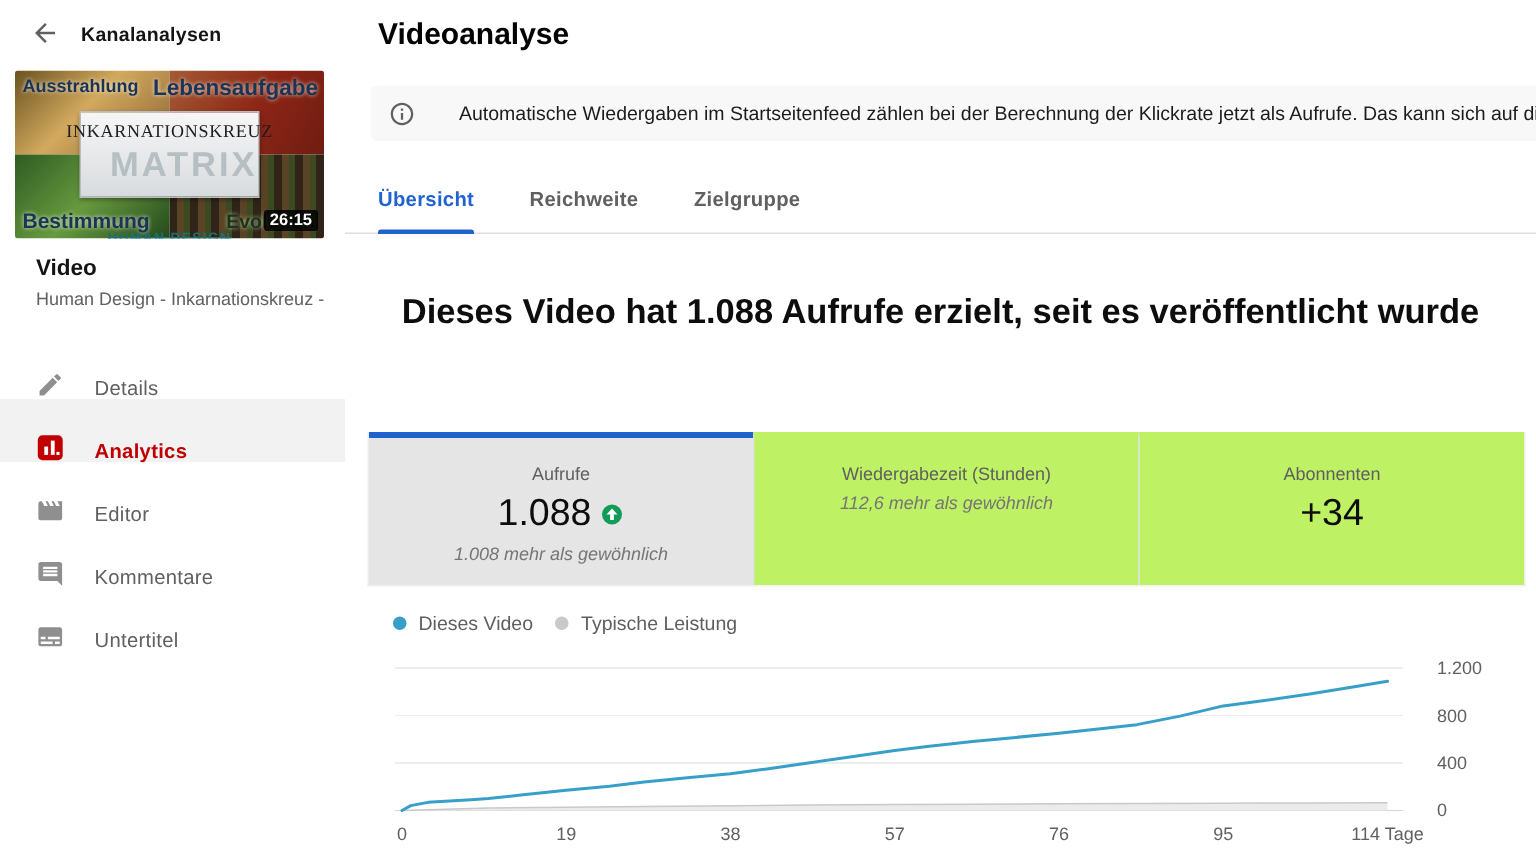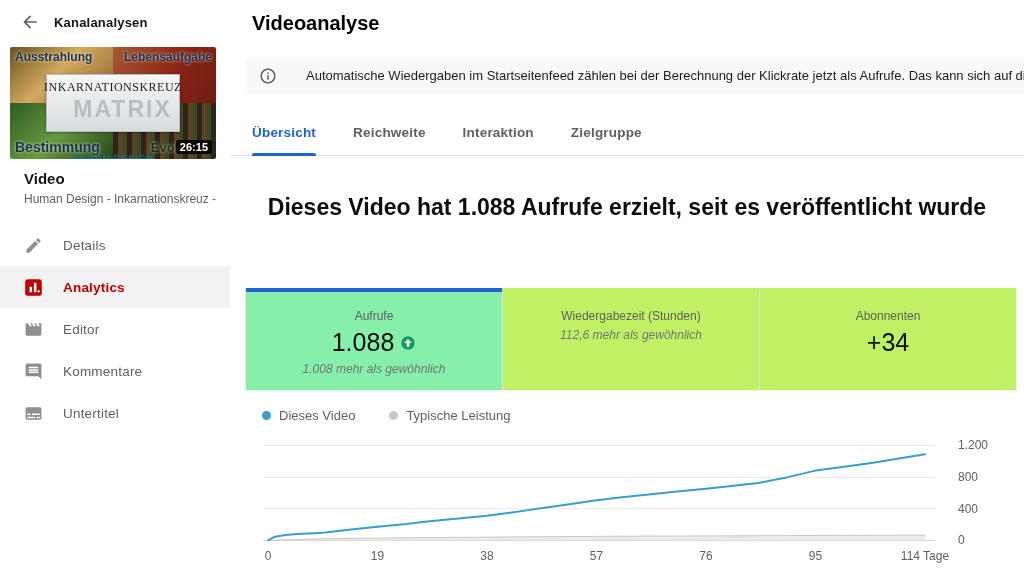--- a/index.html
+++ b/index.html
@@ -14,40 +14,40 @@
 
   
   .thumb { position:absolute; left:10px; top:47px; width:206px; height:112px; border-radius:2px; overflow:hidden; }
   .thumb .quad { position:absolute; width:50%; height:50%; }
   .q-tl { left:0; top:0; background:linear-gradient(135deg,#6b5220,#d2a95e 45%,#8a6230); }
   .q-tr { right:0; top:0; background:linear-gradient(120deg,#a45a33,#8c2516 55%,#6f1d12); }
   .q-bl { left:0; bottom:0; background:linear-gradient(135deg,#2e5c22,#679a3f 50%,#24491c); }
   .q-br { right:0; bottom:0; background:repeating-linear-gradient(90deg,#2f2417 0 5px,#5a4426 5px 10px,#3c4a22 10px 14px); }
   .corner-label { position:absolute; font-weight:700; color:#1b3355; text-shadow:0 0 3px rgba(255,255,240,.8); }
   .cl-tl { left:5px; top:3px; font-size:12px; }
-  .cl-tr { right:4px; top:3px; font-size:12px;margin-left:44px; }
+  .cl-tr { right:4px; top:3px; font-size:15px;margin-left:44px; }
   .cl-bl { left:5px; bottom:4px; font-size:14px; }
   .cl-br { right:6px; bottom:4px; font-size:13px; color:#23311c; text-shadow:0 0 3px rgba(220,255,200,.7); }
   .center-box { position:absolute; left:50%; top:50%; transform:translate(-50%,-50%);
-    width:134px; height:58px; background:linear-gradient(#f6f6f6,#d8dbde); border:1px solid #b9bdc0;
+    width:120px; height:58px; background:linear-gradient(#f6f6f6,#d8dbde); border:1px solid #b9bdc0;
     box-shadow:0 1px 3px rgba(0,0,0,.35); display:flex; flex-direction:column; align-items:center; padding-top:5px; }
   .center-title { font-family:"Liberation Serif", serif; font-size:12px; letter-spacing:.5px; color:#1d1d1d; white-space:nowrap; }
   .center-rel { position:relative; width:100%; text-align:center; margin-top:1px;padding-left:19px; }
   .watermark { font-size:23px; font-weight:700; letter-spacing:2px; color:#aeb8bc; opacity:.85; line-height:26px; }
   .human-design { position:absolute; left:50%; top:54%; transform:translate(-50%,-50%);
     font-size:9px; font-weight:700; color:#1e6f73; letter-spacing:1px; text-decoration:line-through; white-space:nowrap;margin-top:48px; }
   .duration { position:absolute; right:4px; bottom:5px; background:rgba(0,0,0,.85); color:#fff;
     font-size:11px; font-weight:700; padding:1px 4px; border-radius:2px; }
 
   .video-label { position:absolute; left:24px; top:170px; font-size:15px; font-weight:700; color:#141414; }
   .video-title { position:absolute; left:24px; top:192px; width:195px; font-size:12px; color:#606060;
     white-space:nowrap; overflow:hidden; }
 
   .menu { position:absolute; left:0; top:224px; width:230px; }
-  .menu-item { height:42px; display:flex; align-items:center; cursor:pointer; }
+  .menu-item { height:42px; display:flex; align-items:flex-end; cursor:pointer; }
   .menu-item.active { background:#f2f2f2; }
   .menu-icon { width:20px; height:20px; margin-left:23px; display:flex; align-items:center; justify-content:center; }
   .menu-label { margin-left:20px; font-size:13.5px; color:#606060; letter-spacing:.2px; }
   .menu-item.active .menu-label { color:#c00000; font-weight:700; }
 
   
   #main { position:absolute; left:230px; top:0; width:794px; height:578px; }
   .page-title { position:absolute; left:22px; top:12px; font-size:20px; color:#030303; }
 
   .banner { position:absolute; left:17px; top:57px; right:0; height:37px; background:#f8f8f8;
@@ -62,28 +62,28 @@
   .tab.active { color:#1f63cf; }
   .tab.active::after { content:""; position:absolute; left:0; right:0; bottom:0; height:3px;
     background:#1f63cf; border-radius:2px 2px 0 0; }
 
   .headline { position:absolute; left:0; right:0; top:190px; text-align:center; }
   .headline span { display:inline-block; width:720px; font-size:23px; font-weight:700; color:#0d0d0d; line-height:35px; }
 
   .metric-row { position:absolute; left:15px; top:288px; right:7px; height:103px; display:flex;
     border-left:1px solid #ececec; border-right:1px solid #ececec; border-bottom:1px solid #f0f0f0; }
   .metric-card { flex:1 1 0; text-align:center; border-top:4px solid transparent; background:#bef264; cursor:pointer; }
-  .metric-card.selected { background:#86efac; border-top-color:#1f63cf; }
+  .metric-card.selected { background:#e5e5e5; border-top-color:#1f63cf; }
   .metric-card + .metric-card { border-left:1px solid #e0e0e0; }
   .metric-label { margin-top:17px; font-size:12px; color:#606060; }
   .metric-value-row { margin-top:5px; display:flex; align-items:center; justify-content:center; gap:6px; }
   .metric-value { font-size:25px; color:#0d0d0d; }
   .metric-sub { margin-top:5px; font-size:12px; font-style:italic; color:#757575; }
 
-  .legend { position:absolute; left:32px; top:408px; display:flex; align-items:center; gap:34px; }
+  .legend { position:absolute; left:32px; top:408px; display:flex; align-items:center; gap:15px; }
   .legend-item { display:flex; align-items:center; gap:8px; }
   .legend-dot { width:9px; height:9px; border-radius:50%; }
   .legend-label { font-size:13px; color:#5f5f5f; }
 
   .chart-wrap { position:absolute; left:15px; top:432px; width:779px; height:146px; }
   svg text { font-family:"Liberation Sans", sans-serif; }
 </style>
 </head>
 <body>
 
@@ -170,21 +170,20 @@
   <div class="banner">
     <svg class="banner-icon" viewBox="0 0 24 24">
       <path fill="#606060" d="M12 2C6.48 2 2 6.48 2 12s4.48 10 10 10 10-4.48 10-10S17.52 2 12 2zm0 18c-4.41 0-8-3.59-8-8s3.59-8 8-8 8 3.59 8 8-3.59 8-8 8zm-1-13h2v2h-2zm0 4h2v6h-2z"></path>
     </svg>
     <span class="banner-text">Automatische Wiedergaben im Startseitenfeed zählen bei der Berechnung der Klickrate jetzt als Aufrufe. Das kann sich auf die CTR auswirken,</span>
   </div>
 
   <div class="tabbar">
     <div class="tab active">Übersicht</div>
     <div class="tab">Reichweite</div>
-    <div class="tab">Interaktion</div>
     <div class="tab">Zielgruppe</div>
   </div>
 
   <div class="headline">
     <span>Dieses Video hat 1.088 Aufrufe erzielt, seit es veröffentlicht wurde</span>
   </div>
 
   <div class="metric-row">
     <div class="metric-card selected">
       <div class="metric-label">Aufrufe</div>

